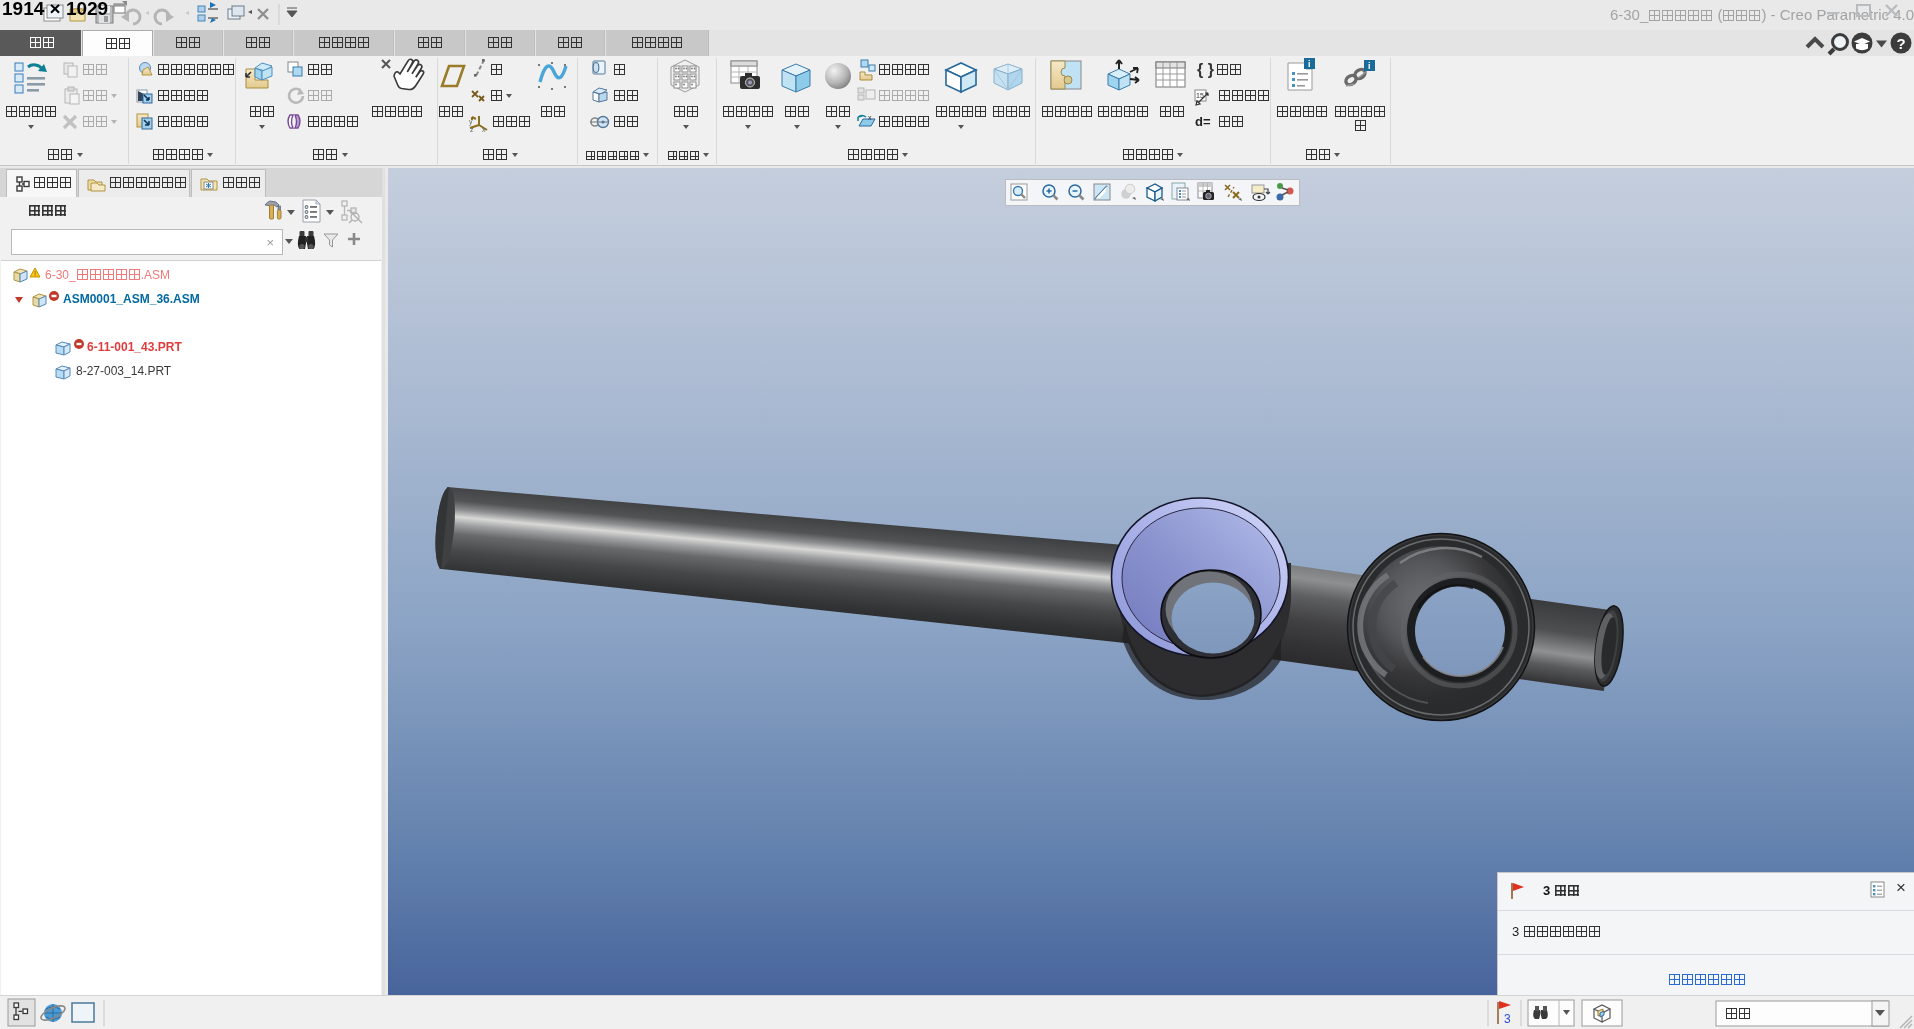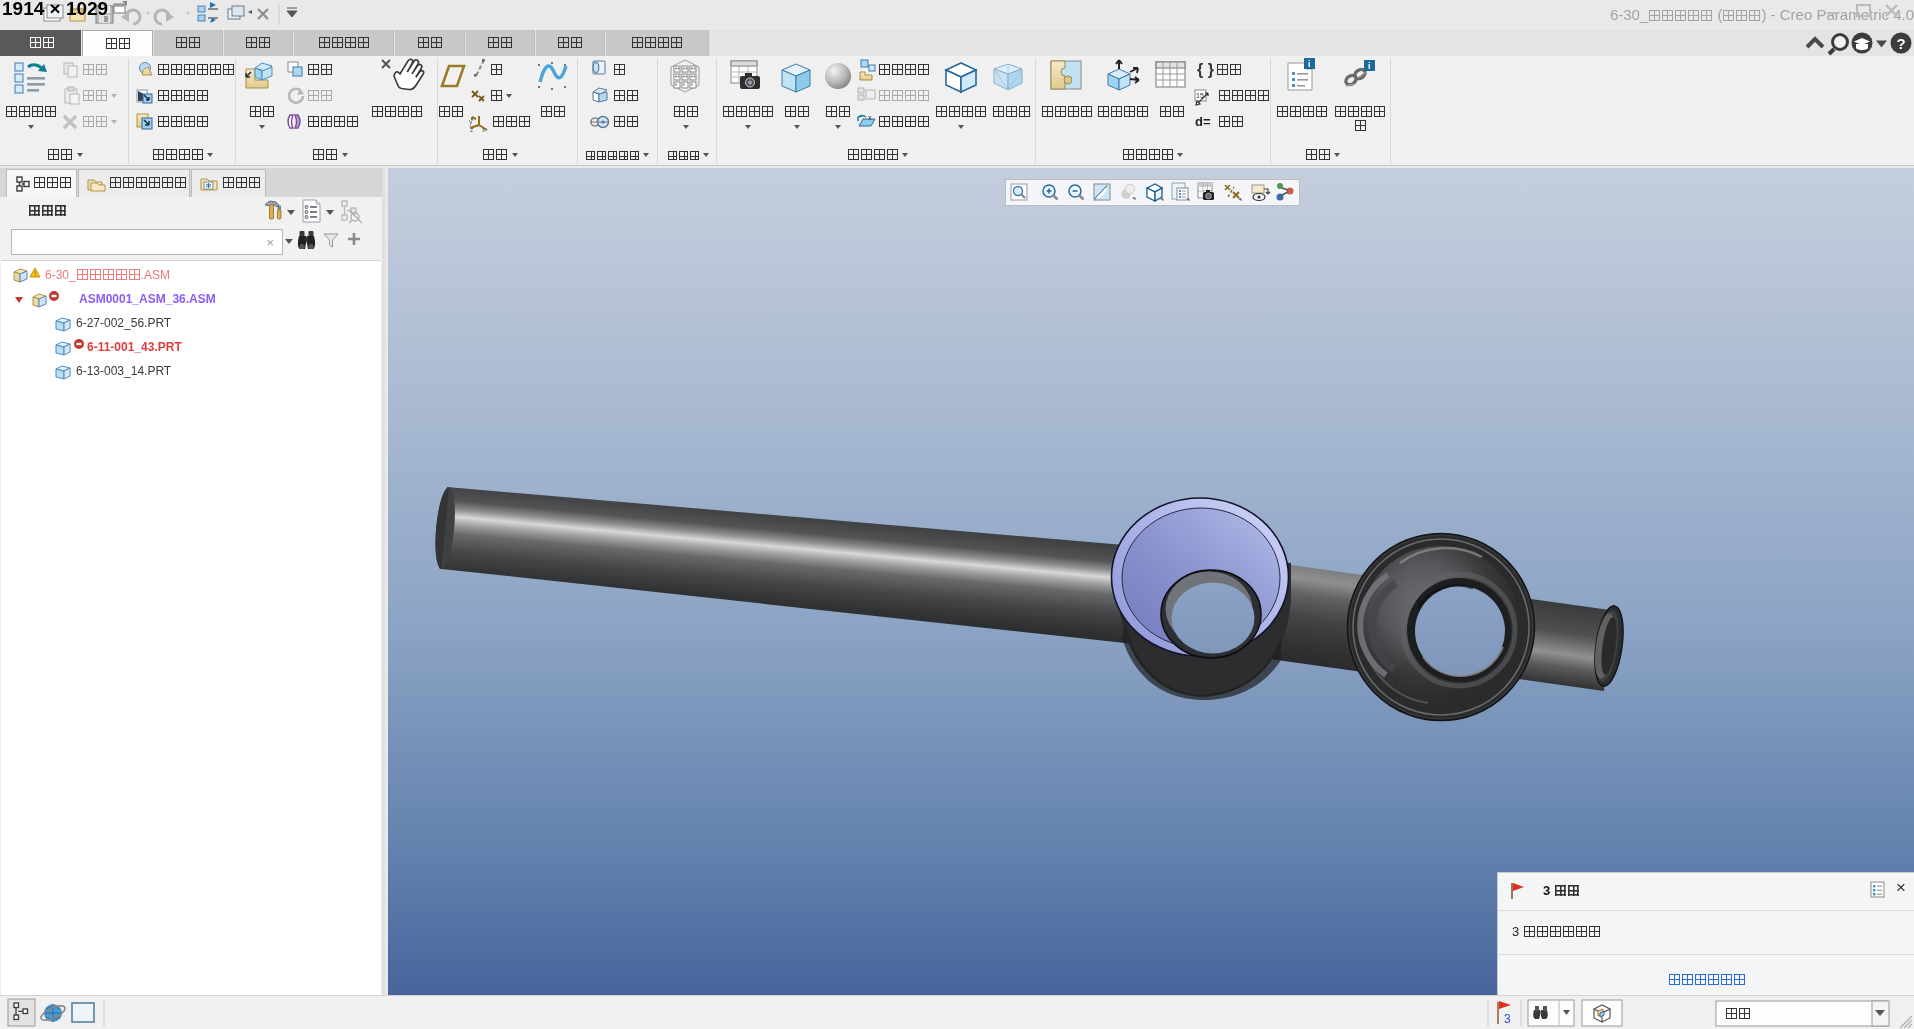--- a/index.html
+++ b/index.html
@@ -548,47 +548,39 @@
     </div>
     <div class="trow" style="top:28px">
       <svg width="70" height="22" style="position:absolute;left:12px;top:1px">
             <path d="M2 7 l8 0 -4 6z" fill="#c0392b"></path>
             <path d="M20 7 l6-3 7 2 -6 3z" fill="#f0e3b8" stroke="#b09540"></path>
             <path d="M20 7 l6 2 v8 l-6-2z" fill="#e8d9a8" stroke="#b09540"></path>
             <path d="M26 9 l7-3 v8 l-7 3z" fill="#cfe4f4" stroke="#5588bb"></path>
             <circle cx="41" cy="6" r="5" fill="#c0392b"></circle>
             <rect x="38.5" y="4.8" width="5" height="2.4" fill="#fff"></rect>
           </svg>
-      <span style="position:absolute;left:78px;top:3px;color:#8b5cf6;font-weight:bold">ASM0001_ASM_36.ASM</span>
-    </div>
-    <div class="trow" style="top:52px">
-      <svg width="20" height="20" style="position:absolute;left:53px;top:2px">
-            <path d="M2 6 l6-3 8 2 -6 3z" fill="#e4f1fa" stroke="#5588bb"></path>
-            <path d="M2 6 l8 2 v8 l-8-2z" fill="#b8dcf2" stroke="#5588bb"></path>
-            <path d="M10 8 l6-3 v8 l-6 3z" fill="#d4eaf8" stroke="#5588bb"></path>
-          </svg>
-      <span style="position:absolute;left:75px;top:3px">6-27-002_56.PRT</span>
+      <span style="position:absolute;left:62px;top:3px;color:#0369a1;font-weight:bold">ASM0001_ASM_36.ASM</span>
     </div>
     <div class="trow" style="top:76px">
       <svg width="40" height="20" style="position:absolute;left:53px;top:2px">
             <path d="M2 6 l6-3 8 2 -6 3z" fill="#e4f1fa" stroke="#5588bb"></path>
             <path d="M2 6 l8 2 v8 l-8-2z" fill="#b8dcf2" stroke="#5588bb"></path>
             <path d="M10 8 l6-3 v8 l-6 3z" fill="#d4eaf8" stroke="#5588bb"></path>
             <circle cx="25" cy="5" r="5" fill="#c0392b"></circle>
             <rect x="22.5" y="3.8" width="5" height="2.4" fill="#fff"></rect>
           </svg>
       <span style="position:absolute;left:86px;top:3px;color:#e03c3c;font-weight:bold">6-11-001_43.PRT</span>
     </div>
     <div class="trow" style="top:100px">
       <svg width="20" height="20" style="position:absolute;left:53px;top:2px">
             <path d="M2 6 l6-3 8 2 -6 3z" fill="#e4f1fa" stroke="#5588bb"></path>
             <path d="M2 6 l8 2 v8 l-8-2z" fill="#b8dcf2" stroke="#5588bb"></path>
             <path d="M10 8 l6-3 v8 l-6 3z" fill="#d4eaf8" stroke="#5588bb"></path>
           </svg>
-      <span style="position:absolute;left:75px;top:3px">6-13-003_14.PRT</span>
+      <span style="position:absolute;left:75px;top:3px">8-27-003_14.PRT</span>
     </div>
   </div>
 </div>
 <div id="vp">
   <svg id="model" width="1526" height="827" style="position:absolute;left:0;top:0">
     <defs>
       <linearGradient id="tubeg" x1="0" y1="0" x2="0" y2="1">
         <stop offset="0" stop-color="#3d3e40"></stop>
             <stop offset="0.18" stop-color="#525355"></stop>
             <stop offset="0.27" stop-color="#8d8e90"></stop>

